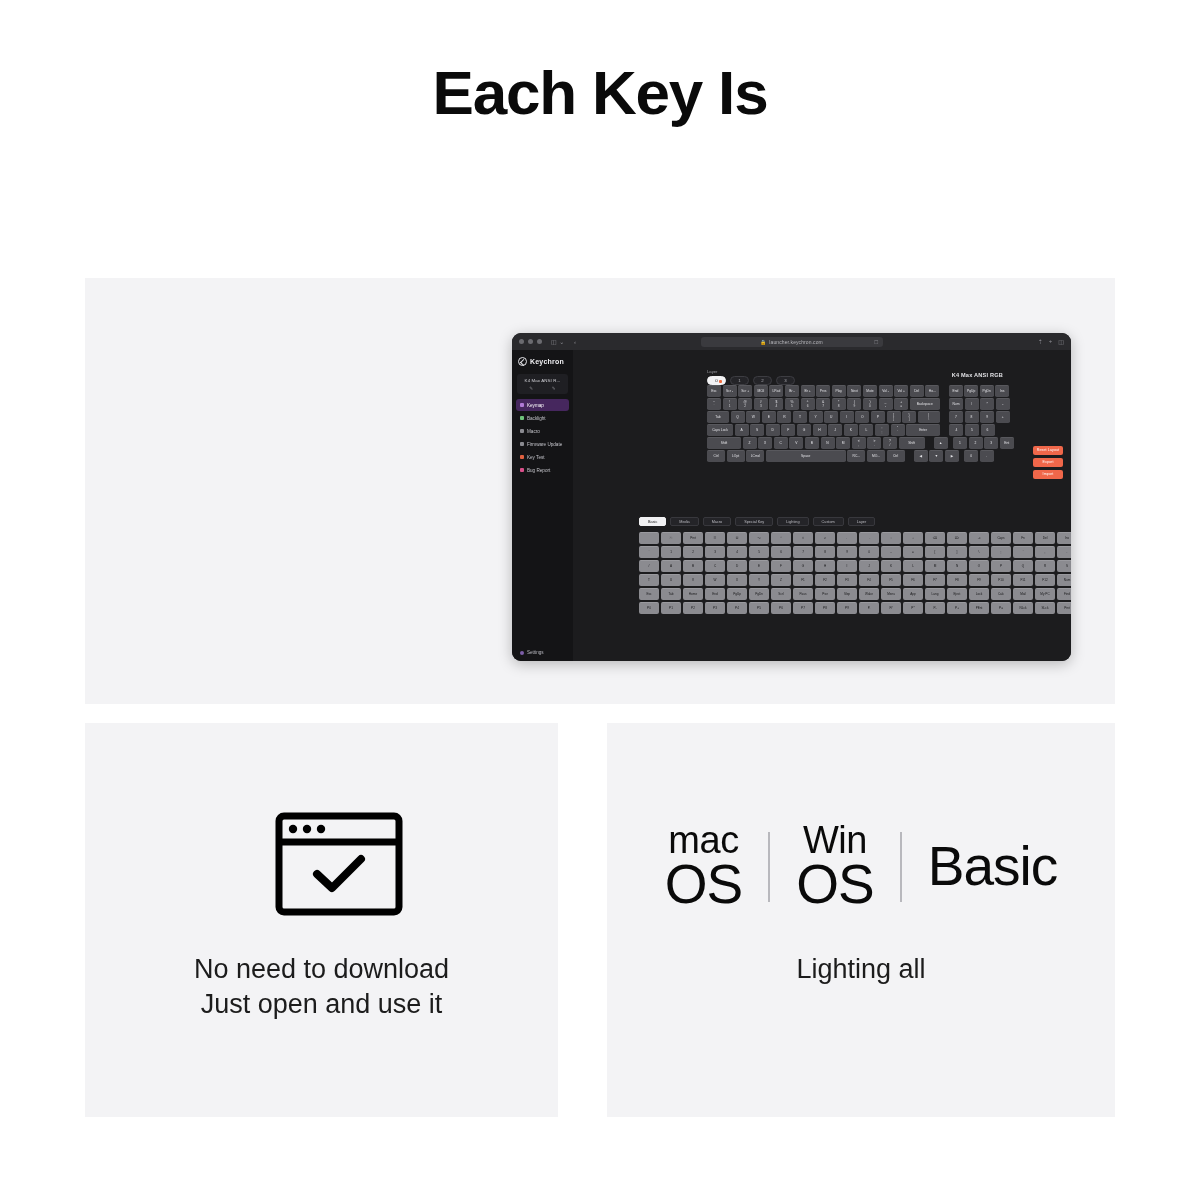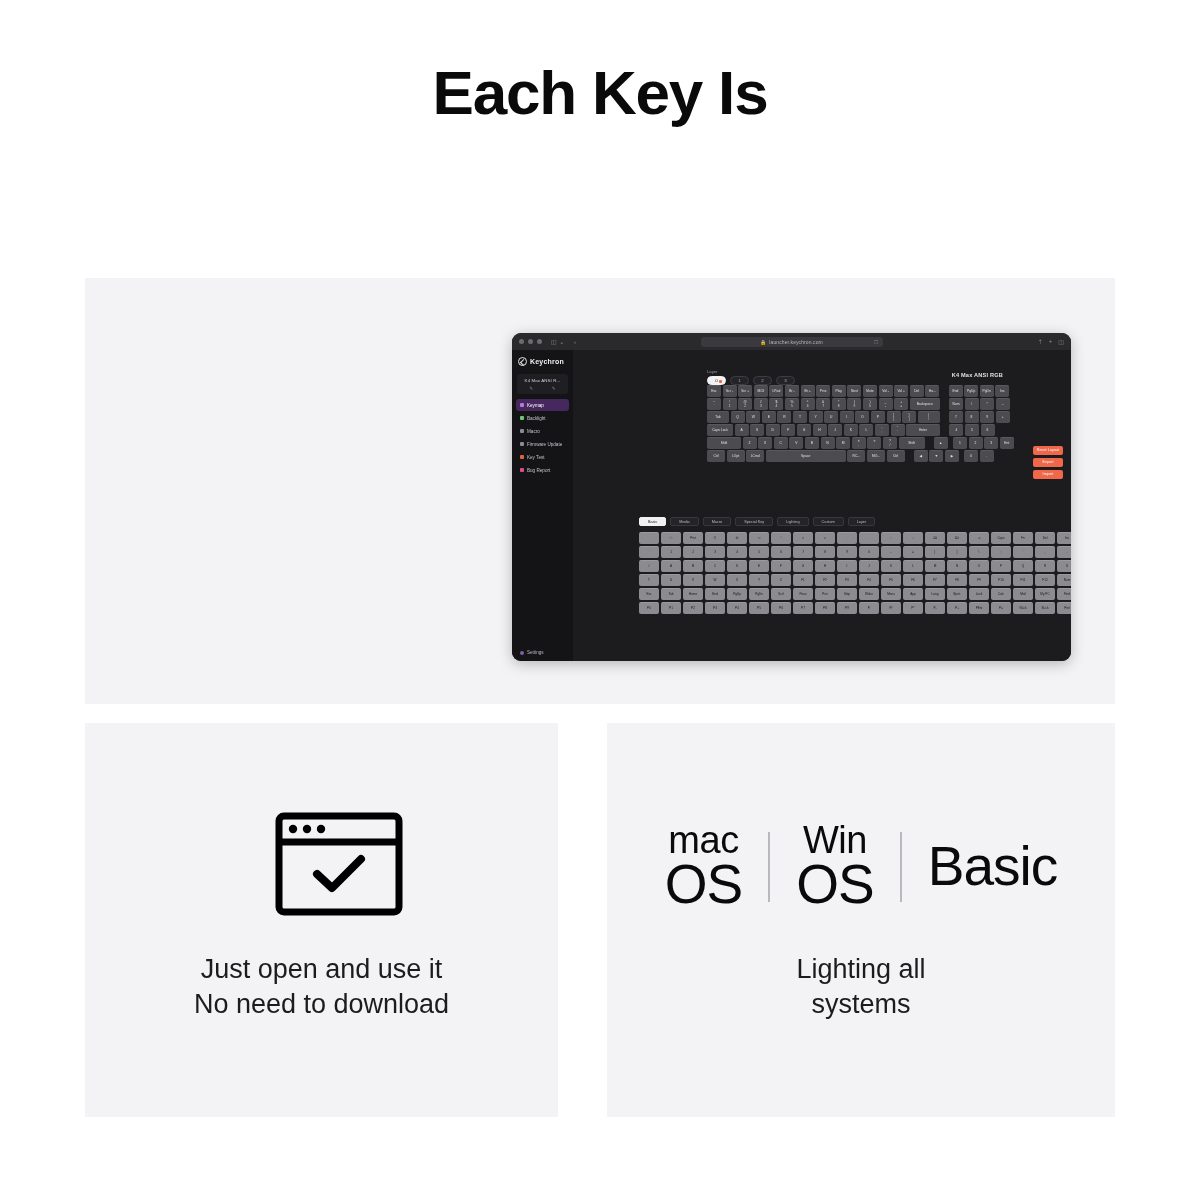--- a/index.html
+++ b/index.html
@@ -654,21 +654,20 @@
       <span class="os-small">Win</span>
       <span class="os-big">OS</span>
     </div>
     <div class="os-div"></div>
     <div class="os-block">
       <span class="os-linux">Basic</span>
     </div>
   </div>
 
   <div class="caption" id="caption-left">
+    <div>No need to download</div>
     <div>Just open and use it</div>
-    <div>No need to download</div>
   </div>
   <div class="caption" id="caption-right">
     <div>Lighting all</div>
-    <div>systems</div>
   </div>
 
 </div>
 
 </body></html>

